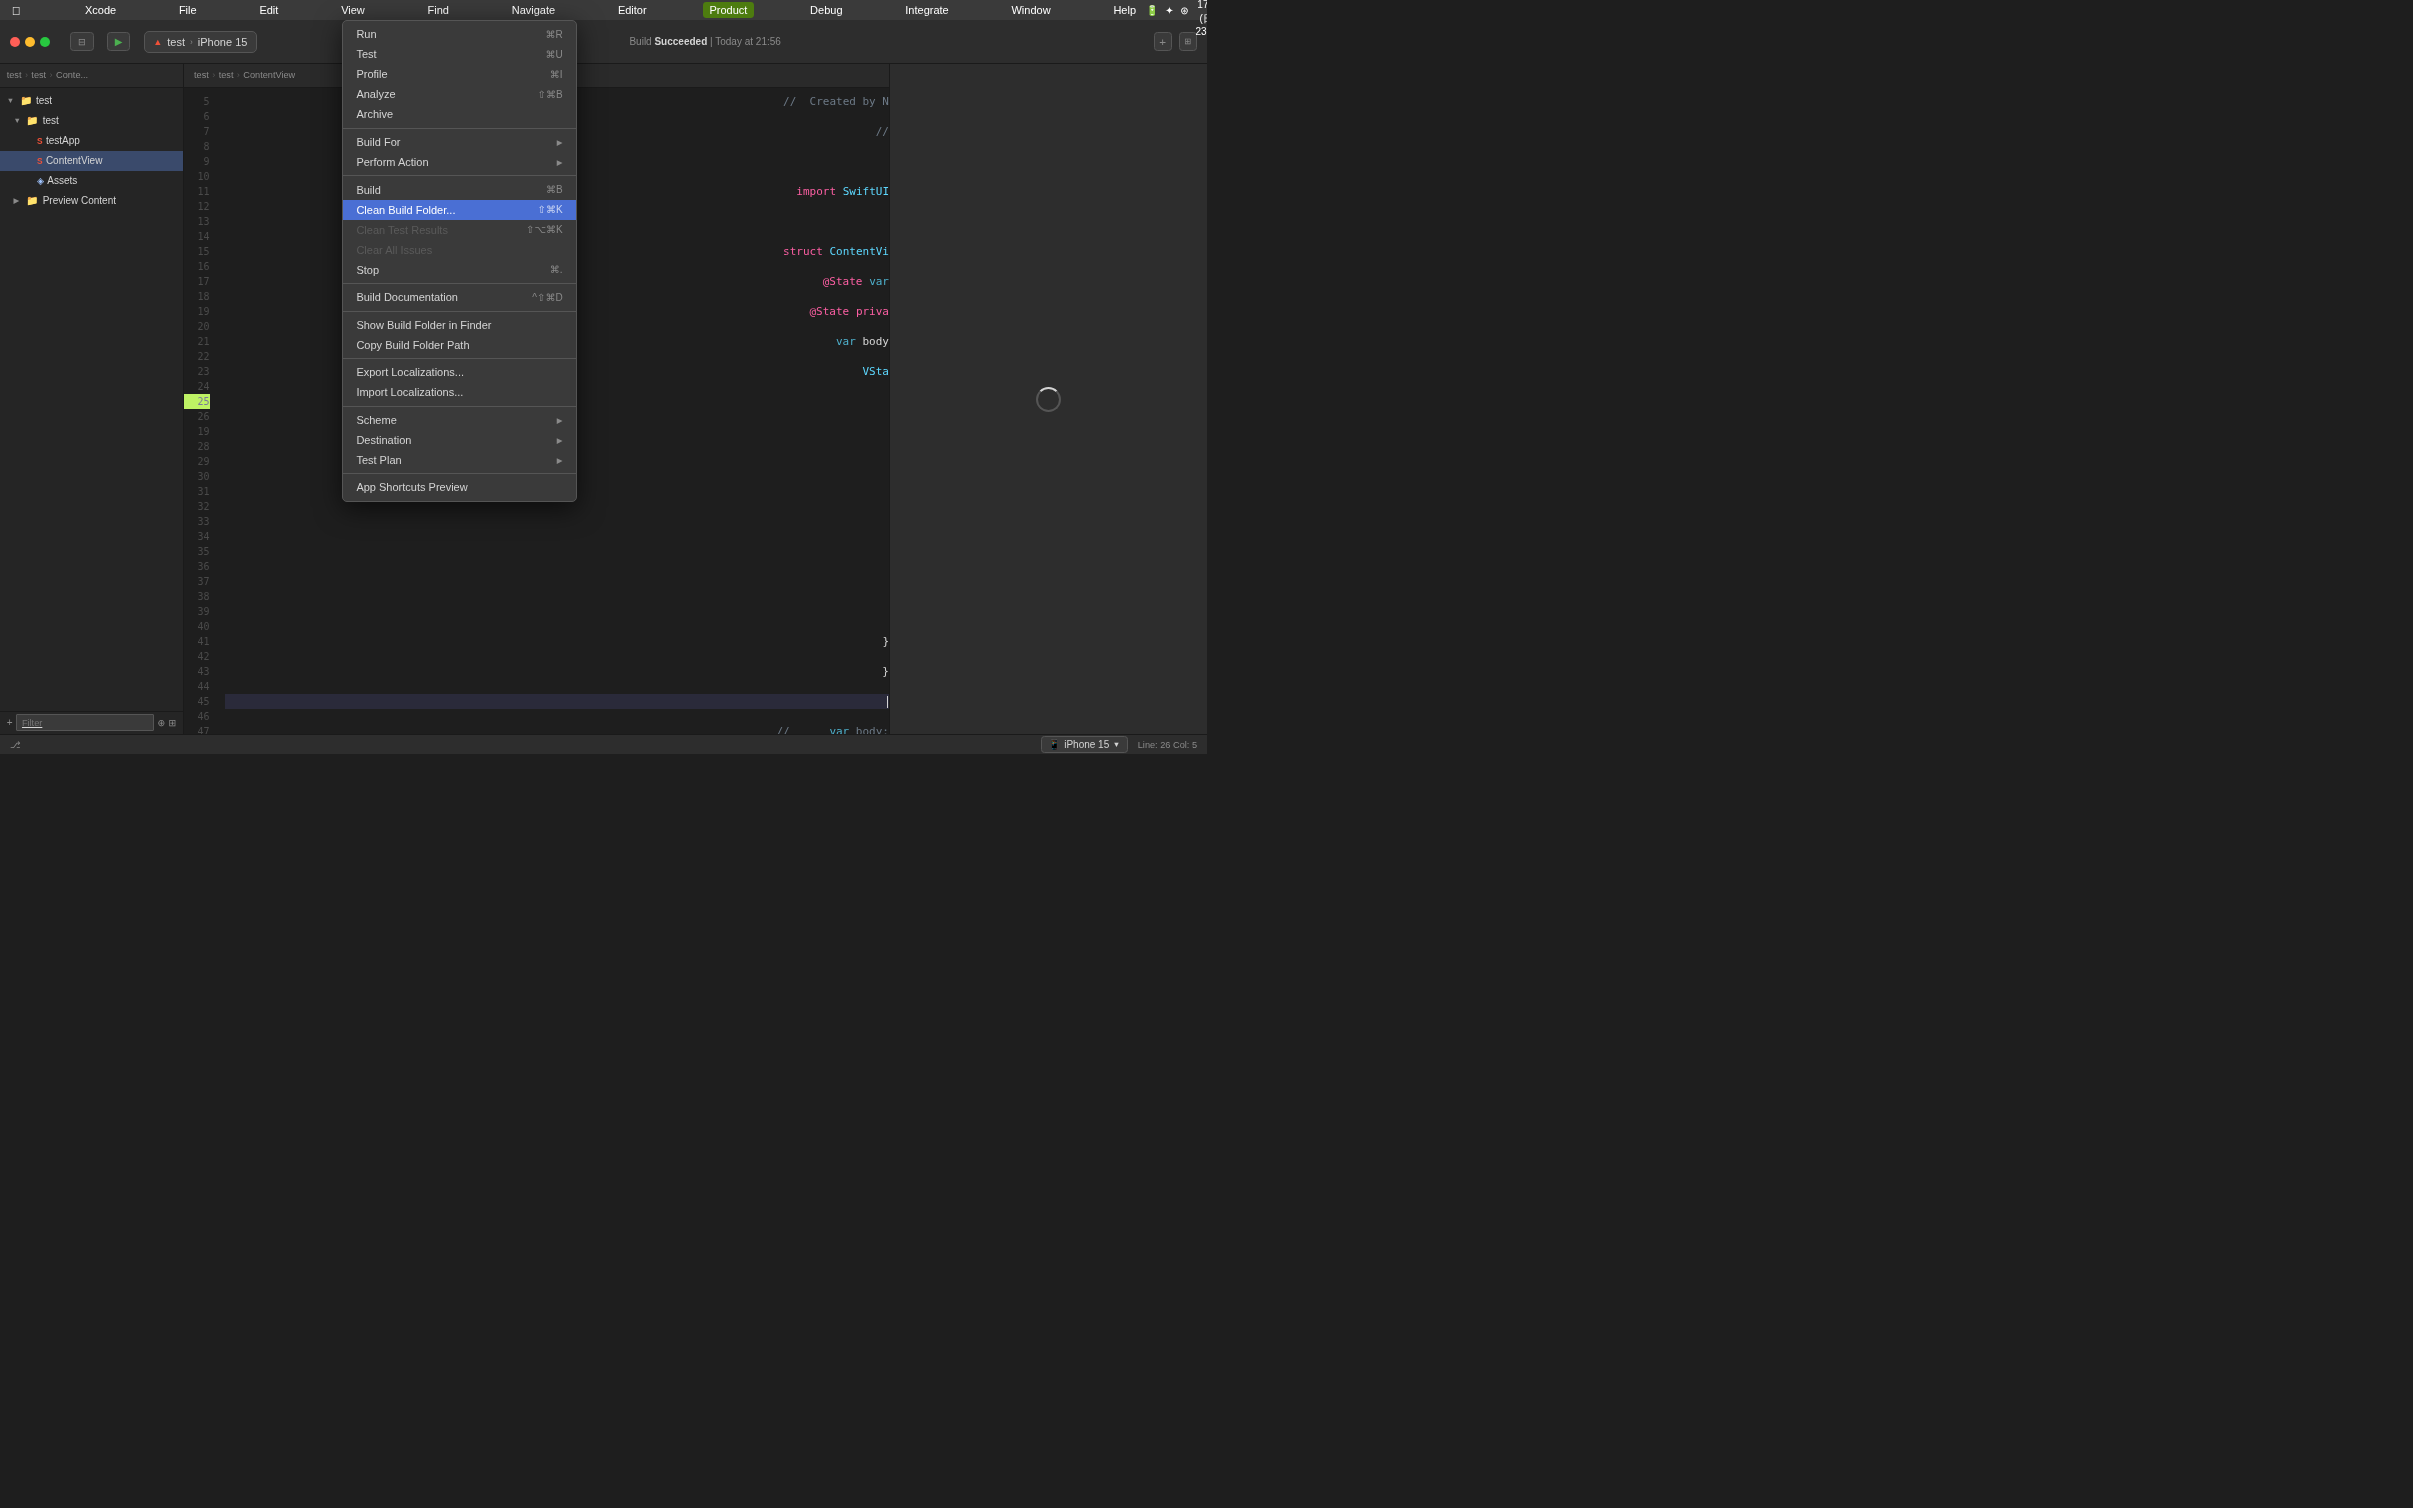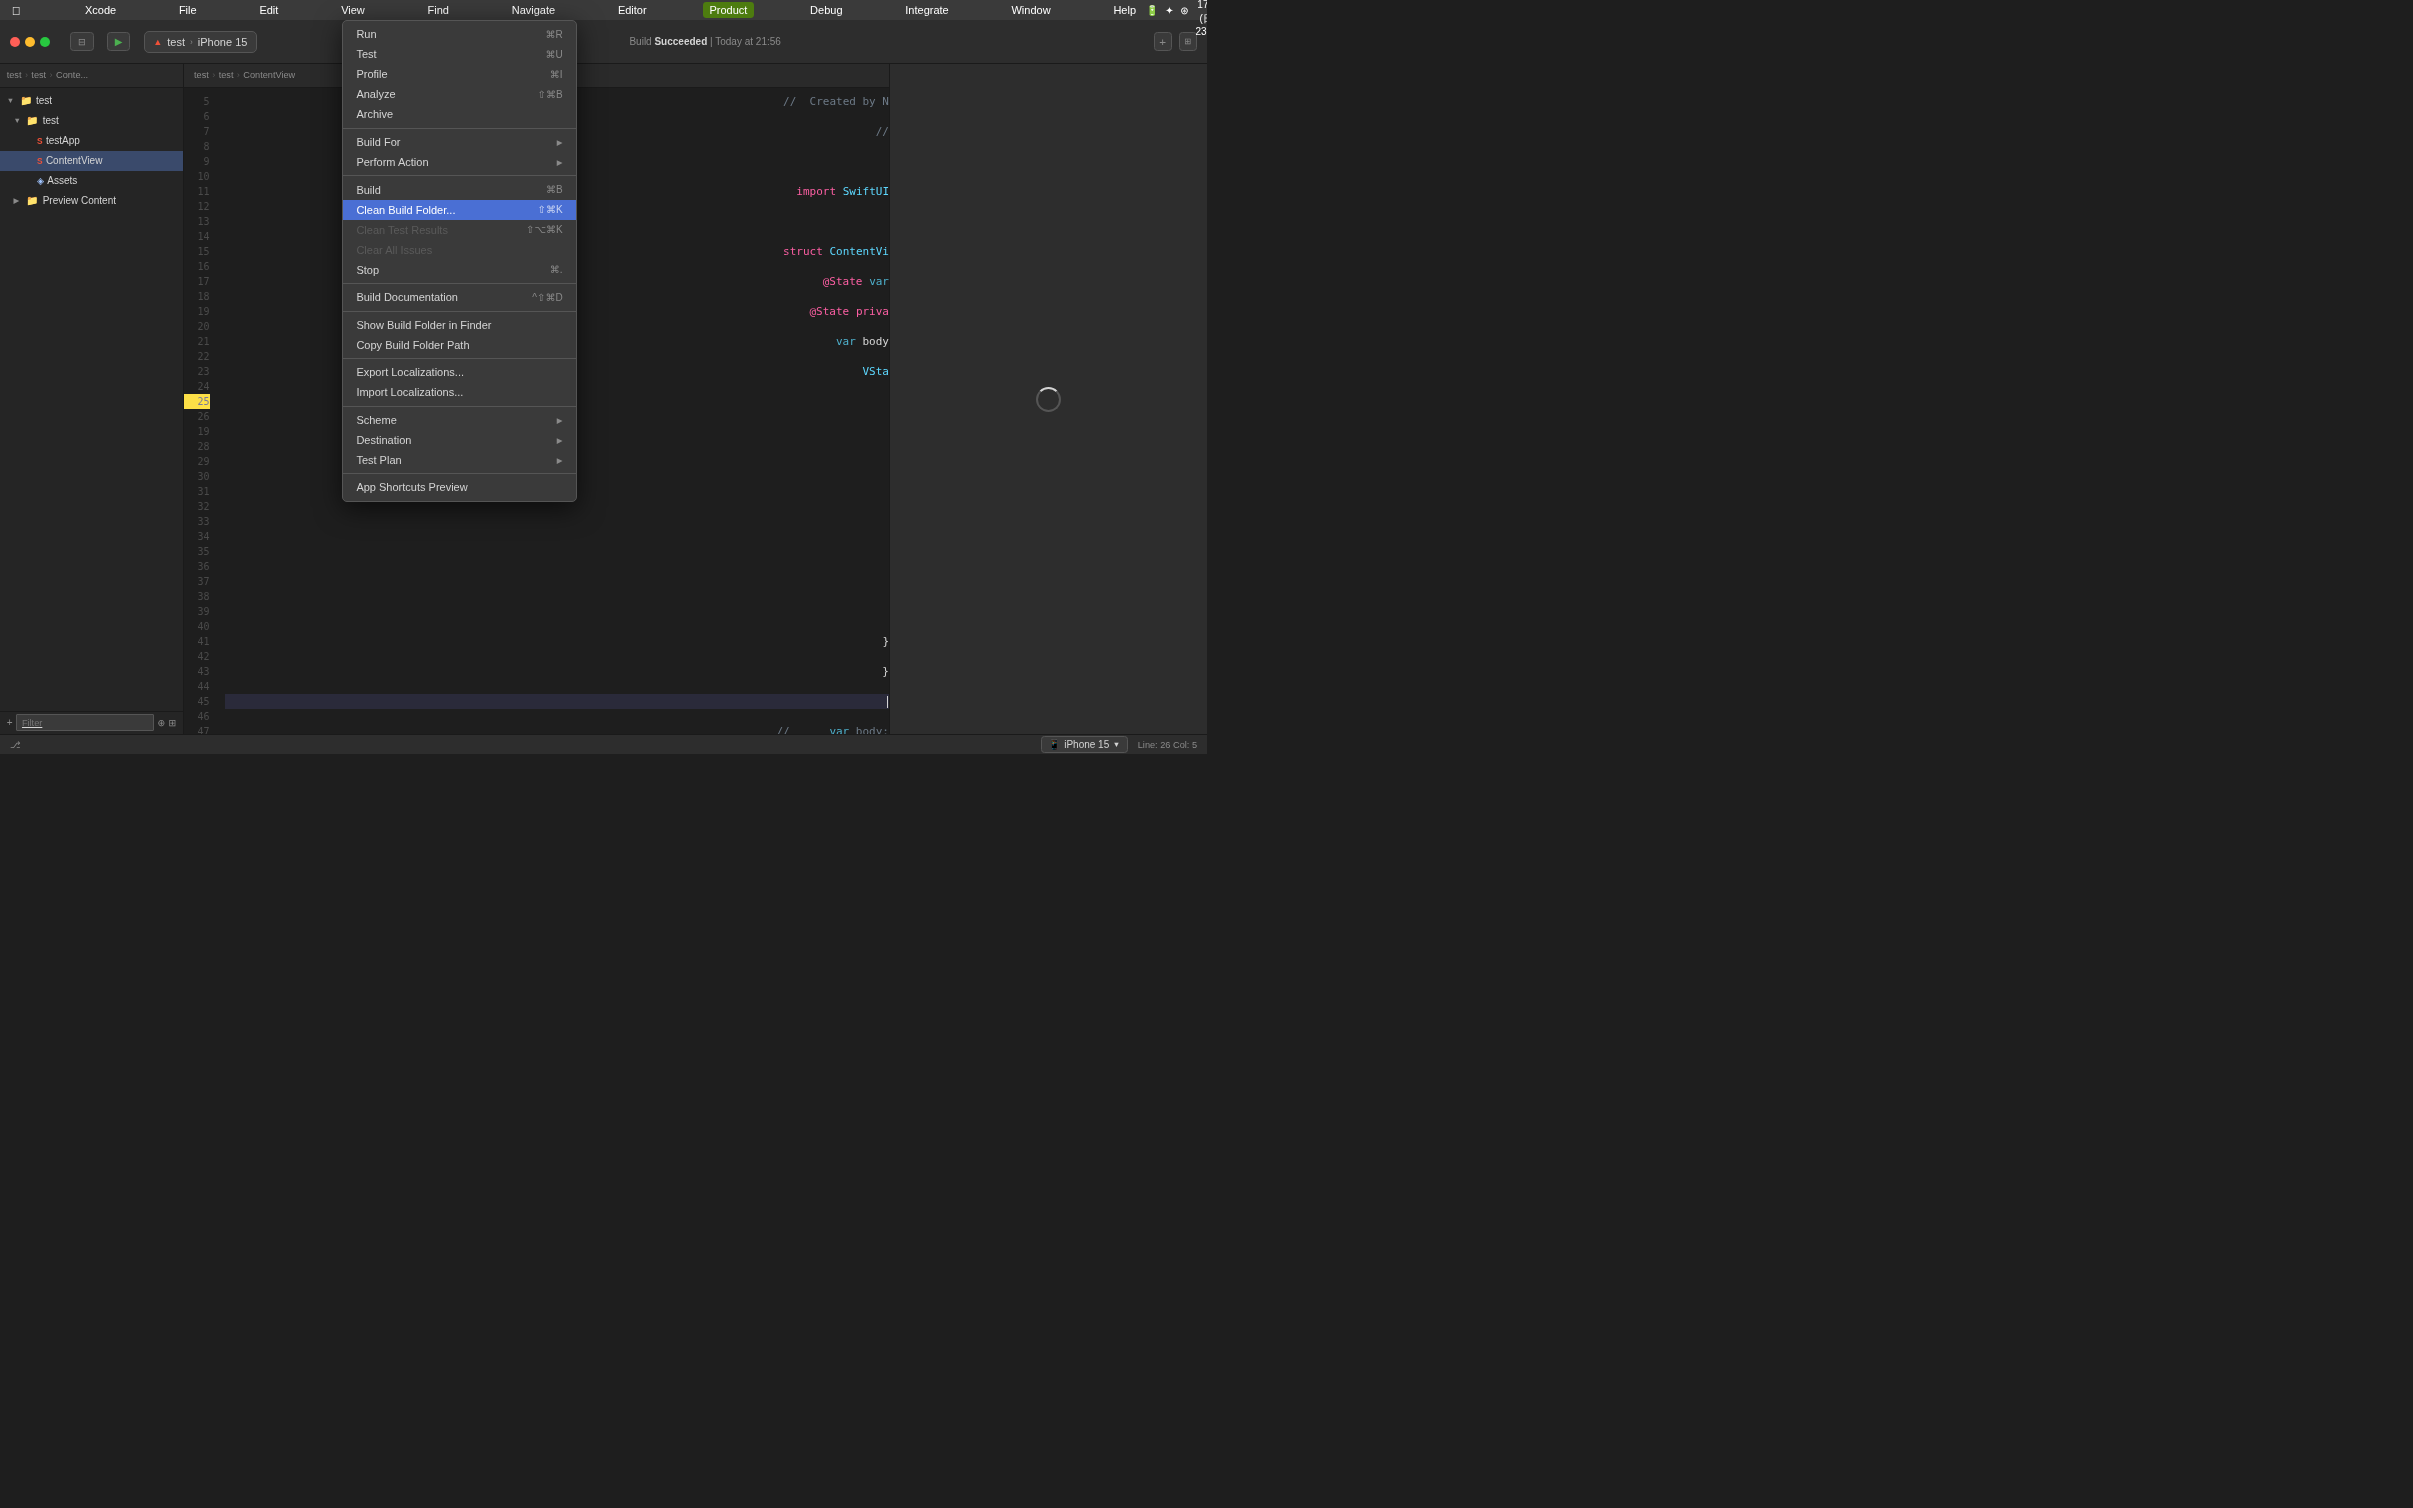--- a/index.html
+++ b/index.html
@@ -513,21 +513,21 @@
         <div>15</div>
           <div>16</div>
           <div>17</div>
           <div>18</div>
           <div>19</div>
         <div>20</div>
           <div>21</div>
           <div>22</div>
           <div>23</div>
           <div>24</div>
-        <div style="color:#7a7a9a;background:#fde047;width:100%;">25</div>
+        <div style="color:#7a7a9a;background:#bef264;width:100%;">25</div>
         <div>26</div>
           <div>19</div>
           <div>28</div>
           <div>29</div>
           <div>30</div>
         <div>31</div>
           <div>32</div>
           <div>33</div>
           <div>34</div>
           <div>35</div>

